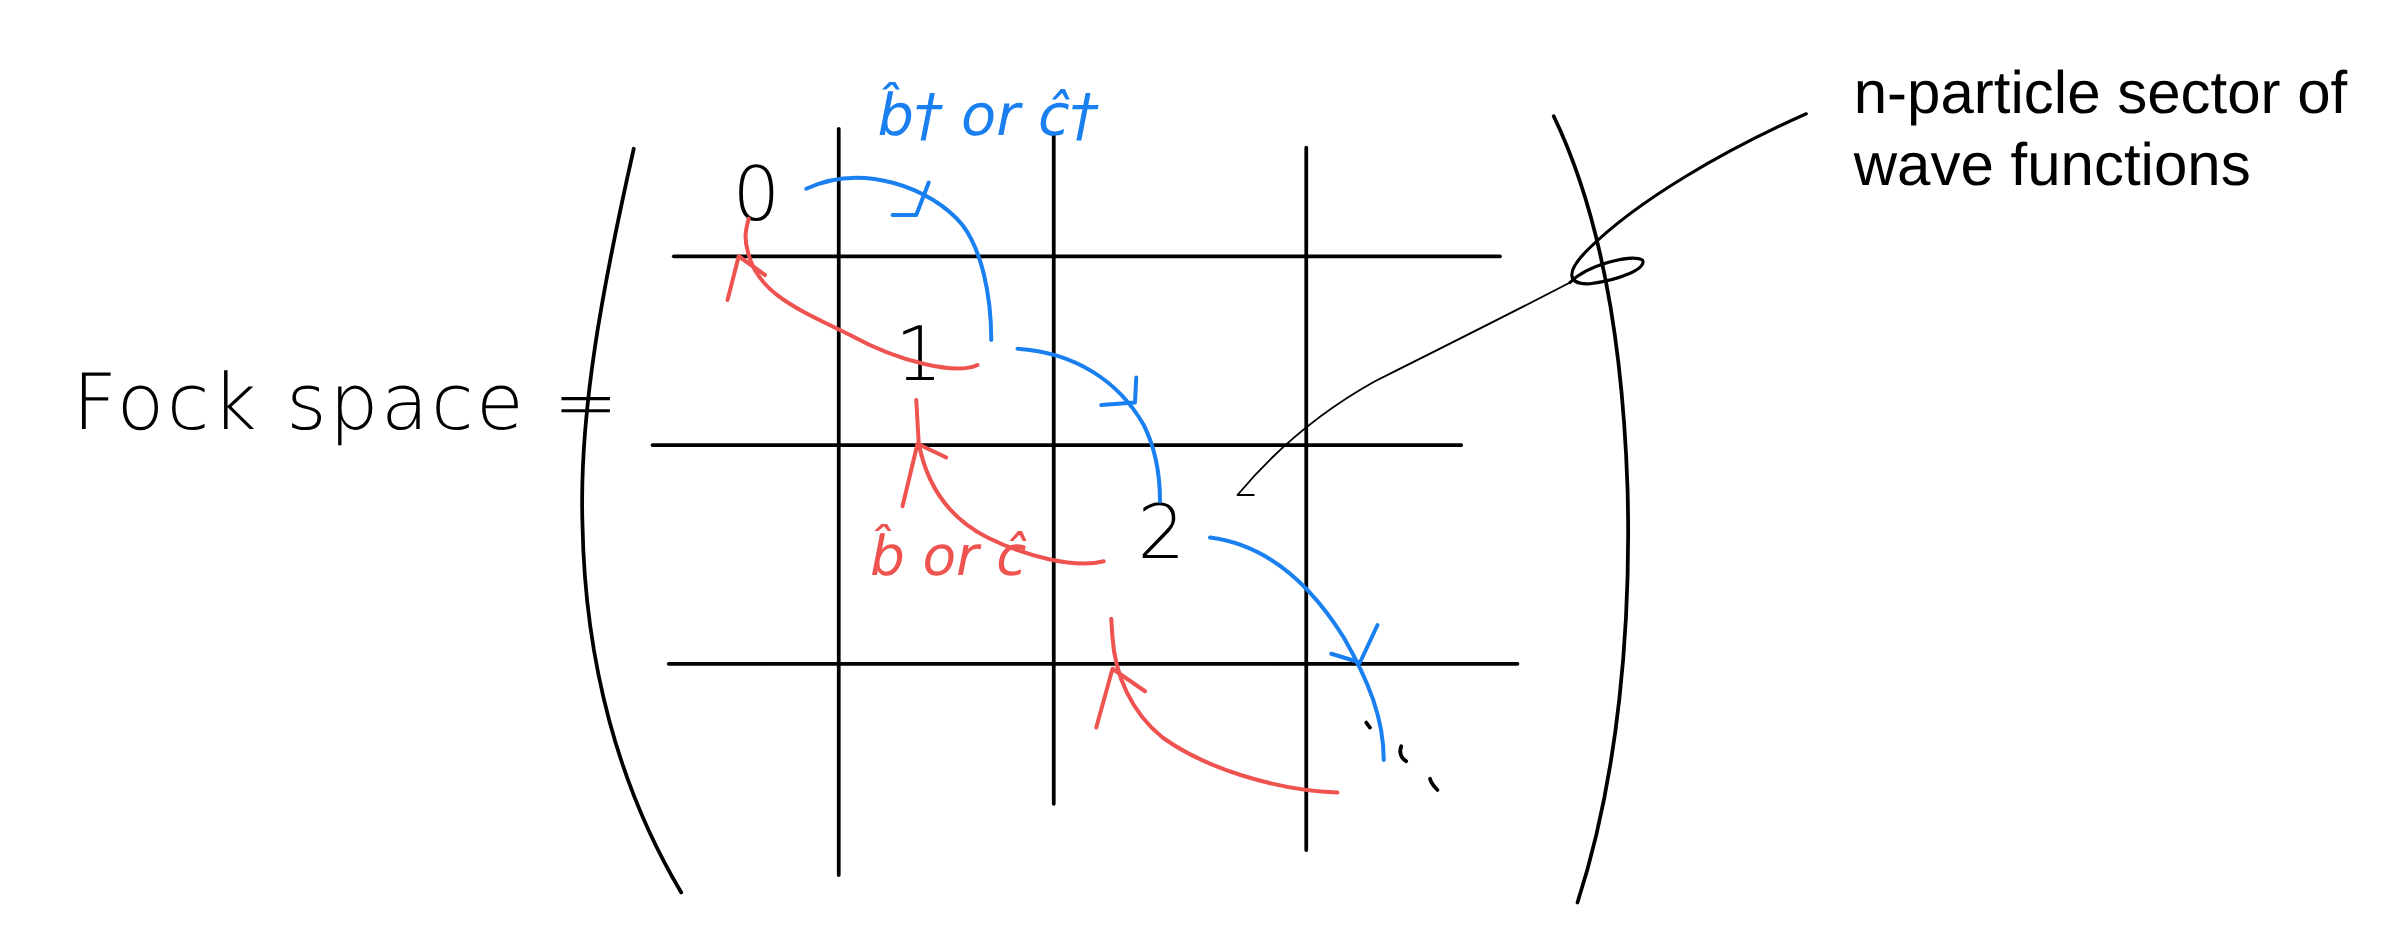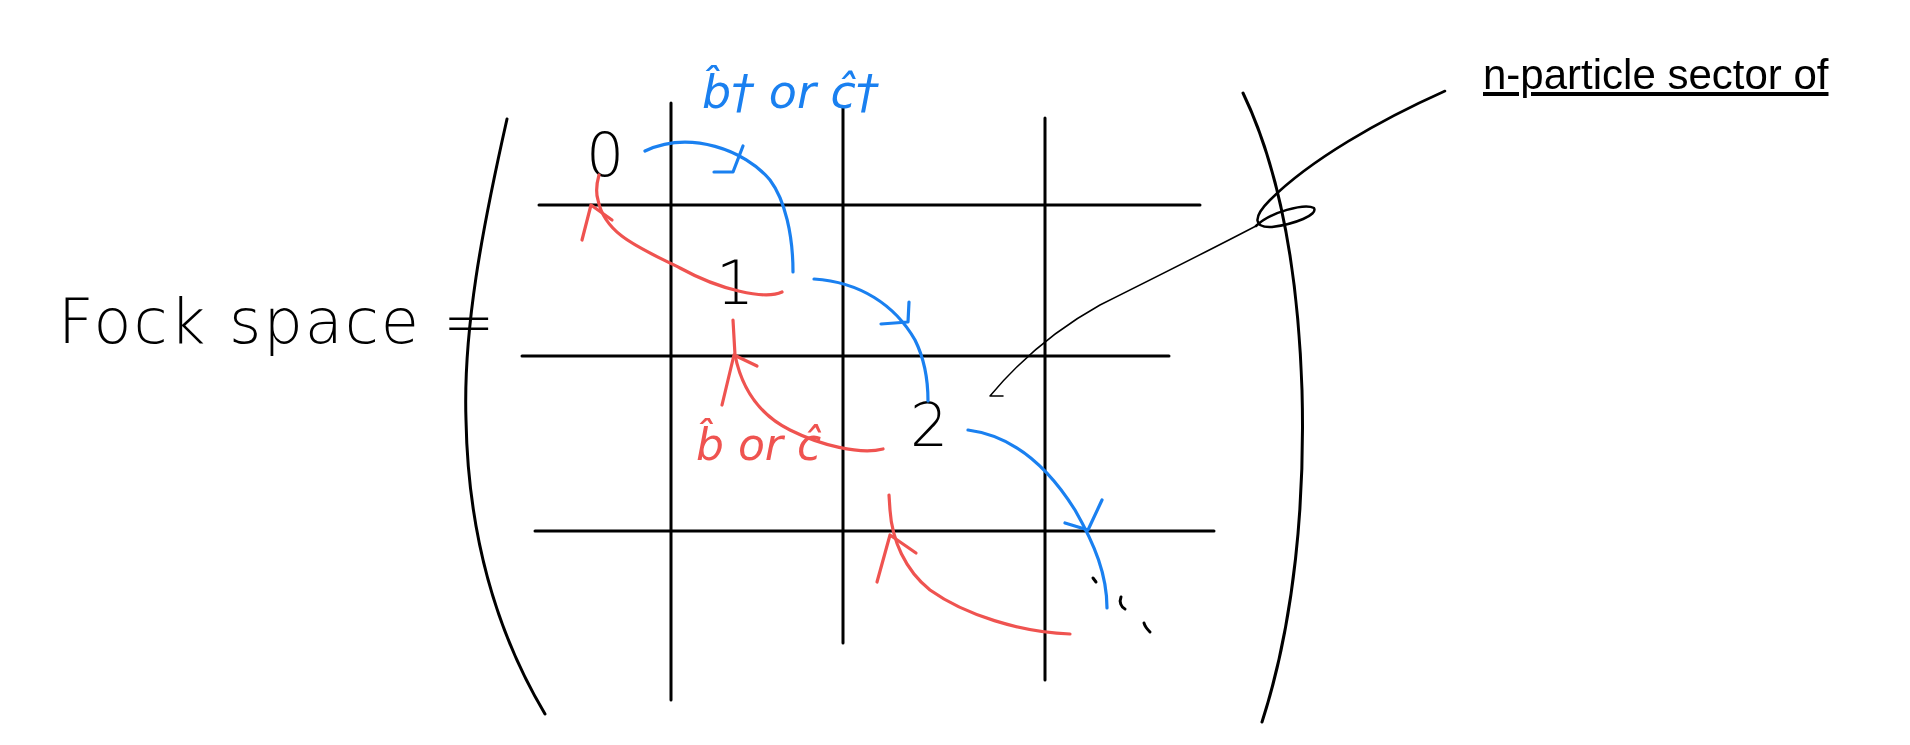--- a/index.html
+++ b/index.html
@@ -11,21 +11,21 @@
   .thin { stroke-width: 1.5; }
   .blue { fill: none; stroke: #1a80f0; stroke-width: 3.2; stroke-linecap: round; stroke-linejoin: round; }
   .red { fill: none; stroke: #ef5350; stroke-width: 3.2; stroke-linecap: round; stroke-linejoin: round; }
   .hand { font-family: "DejaVu Sans", sans-serif; font-weight: 300; }
   .lbl-fock { font-size: 62px; fill: #000; letter-spacing: 2px; }
   .num { font-size: 60px; fill: #000; }
   .lbl-blue { font-size: 46px; fill: #1a80f0; font-style: italic; }
   .lbl-red { font-size: 44px; fill: #ef5350; font-style: italic; }
   #annotation {
     position: absolute; left: 1483px; top: 46px;
-    font-family: "Liberation Sans", sans-serif; font-size: 42px; line-height: 58px; color: #000; text-decoration: underline;
+    font-family: "Liberation Sans", sans-serif; font-size: 48px; line-height: 58px; color: #000;
   }
   #annotation div { white-space: nowrap; }
 </style>
 </head>
 <body>
 
 <svg id="canvas" viewBox="0 0 1910 745" xmlns="http://www.w3.org/2000/svg">
 
   <text class="hand lbl-fock" x="58" y="343">Fock space =</text>
 
@@ -76,13 +76,14 @@
 
   <text class="hand lbl-blue" x="702" y="108">b̂† or ĉ†</text>
   <text class="hand lbl-red" x="696" y="460">b̂ or ĉ</text>
 
   <path class="ink thin" d="M1003,396 L990,396 C1020,360 1055,330 1100,305 C1160,275 1210,250 1256,226"></path>
   <path class="ink" stroke-width="2.5" d="M1445,91 C1380,120 1310,160 1270,200 C1252,218 1254,228 1272,227 C1295,224 1318,215 1314,208 C1305,203 1270,212 1256,226"></path>
 </svg>
 
 <div id="annotation">
   <div>n-particle sector of</div>
+  <div>wave functions</div>
 </div>
 
 </body></html>

